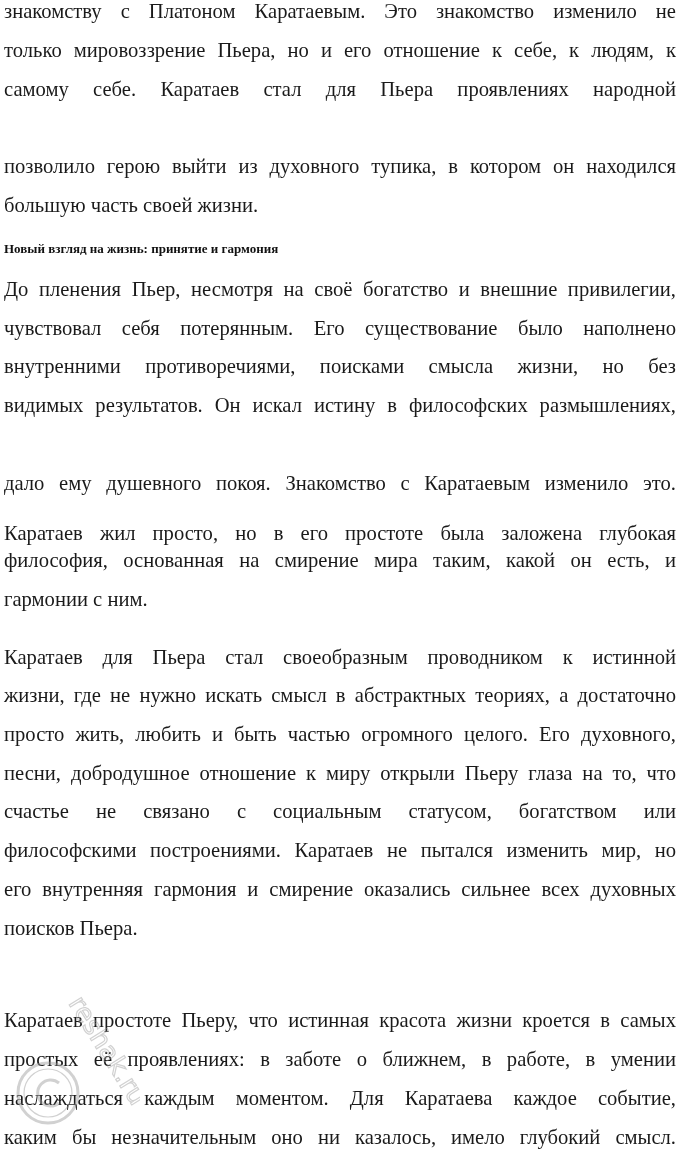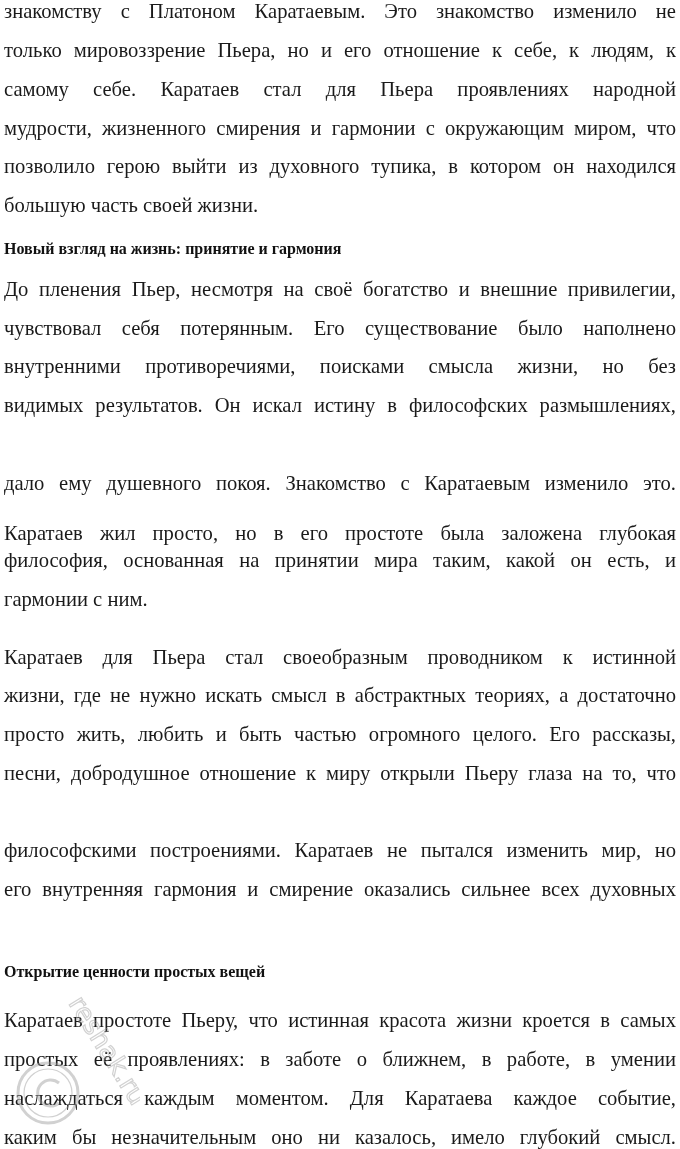--- a/index.html
+++ b/index.html
@@ -6,59 +6,59 @@
   body { width: 680px; height: 1149px; position: relative; overflow: hidden; }
   .page { position: absolute; left: 0; top: 0; width: 680px; height: 1139px; }
   .line {
     position: absolute; left: 4px; width: 672px; height: 34px; line-height: 34px;
     font-family: "Liberation Serif", serif; font-size: 20.6px; color: #1a1a1a;
     white-space: nowrap; text-align: justify; text-align-last: justify;
   }
   .line.last { text-align-last: left; }
   .heading {
     position: absolute; left: 4px; height: 34px; line-height: 34px;
-    font-family: "Liberation Serif", serif; font-weight: bold; font-size: 16px; color: #111;
+    font-family: "Liberation Serif", serif; font-weight: bold; font-size: 13px; color: #111;
     white-space: nowrap;
   }
   .watermark {
     position: absolute; left: 10px; top: 985px; width: 130px; height: 160px;
     pointer-events: none; opacity: 0.45;
   }
 </style>
 </head>
 <body>
 
 <div class="page">
 
   <div class="line" style="top:-6px">знакомству с Платоном Каратаевым. Это знакомство изменило не</div>
   <div class="line" style="top:33px">только мировоззрение Пьера, но и его отношение к себе, к людям, к</div>
   <div class="line" style="top:72px">самому себе. Каратаев стал для Пьера проявлениях народной</div>
-  <div class="line" style="top:111px">мудрости, жизненного смирения и гармонии с окружающим миром, что</div>
   <div class="line" style="top:149px">позволило герою выйти из духовного тупика, в котором он находился</div>
   <div class="line last" style="top:188px">большую часть своей жизни.</div>
 
   <div class="heading" style="top:232px">Новый взгляд на жизнь: принятие и гармония</div>
 
   <div class="line" style="top:311px">чувствовал себя потерянным. Его существование было наполнено</div>
   <div class="line" style="top:272px">До пленения Пьер, несмотря на своё богатство и внешние привилегии,</div>
   <div class="line" style="top:349px">внутренними противоречиями, поисками смысла жизни, но без</div>
   <div class="line" style="top:388px">видимых результатов. Он искал истину в философских размышлениях,</div>
   <div class="line" style="top:466px">дало ему душевного покоя. Знакомство с Каратаевым изменило это.</div>
   <div class="line" style="top:516px">Каратаев жил просто, но в его простоте была заложена глубокая</div>
-  <div class="line" style="top:543px">философия, основанная на принятии мира таким, какой он есть, и</div>
+  <div class="line" style="top:543px">философия, основанная на смирение мира таким, какой он есть, и</div>
   <div class="line last" style="top:582px">гармонии с ним.</div>
 
   <div class="line" style="top:678px">жизни, где не нужно искать смысл в абстрактных теориях, а достаточно</div>
   <div class="line" style="top:640px">Каратаев для Пьера стал своеобразным проводником к истинной</div>
-  <div class="line" style="top:717px">просто жить, любить и быть частью огромного целого. Его рассказы,</div>
+  <div class="line" style="top:717px">просто жить, любить и быть частью огромного целого. Его духовного,</div>
   <div class="line" style="top:756px">песни, добродушное отношение к миру открыли Пьеру глаза на то, что</div>
+  <div class="line" style="top:794px">счастье не связано с социальным статусом, богатством или</div>
   <div class="line" style="top:833px">философскими построениями. Каратаев не пытался изменить мир, но</div>
   <div class="line" style="top:872px">его внутренняя гармония и смирение оказались сильнее всех духовных</div>
+  <div class="line last" style="top:911px">поисков Пьера.</div>
 
-  <div class="heading" style="top:955px">Открытие ценности простых вещей</div>
 
   <div class="line" style="top:1003px">Каратаев простоте Пьеру, что истинная красота жизни кроется в самых</div>
   <div class="line" style="top:1042px">простых её проявлениях: в заботе о ближнем, в работе, в умении</div>
   <div class="line" style="top:1081px">наслаждаться каждым моментом. Для Каратаева каждое событие,</div>
   <div class="line" style="top:1120px">каким бы незначительным оно ни казалось, имело глубокий смысл.</div>
 
   <svg class="watermark" viewBox="0 0 130 160">
     <circle cx="38" cy="108" r="30" fill="none" stroke="#9a9a9a" stroke-width="3"></circle>
     <circle cx="38" cy="108" r="24" fill="none" stroke="#9a9a9a" stroke-width="1.2"></circle>
     <path d="M49 98 A13 13 0 1 0 49 118" fill="none" stroke="#9a9a9a" stroke-width="3"></path>

